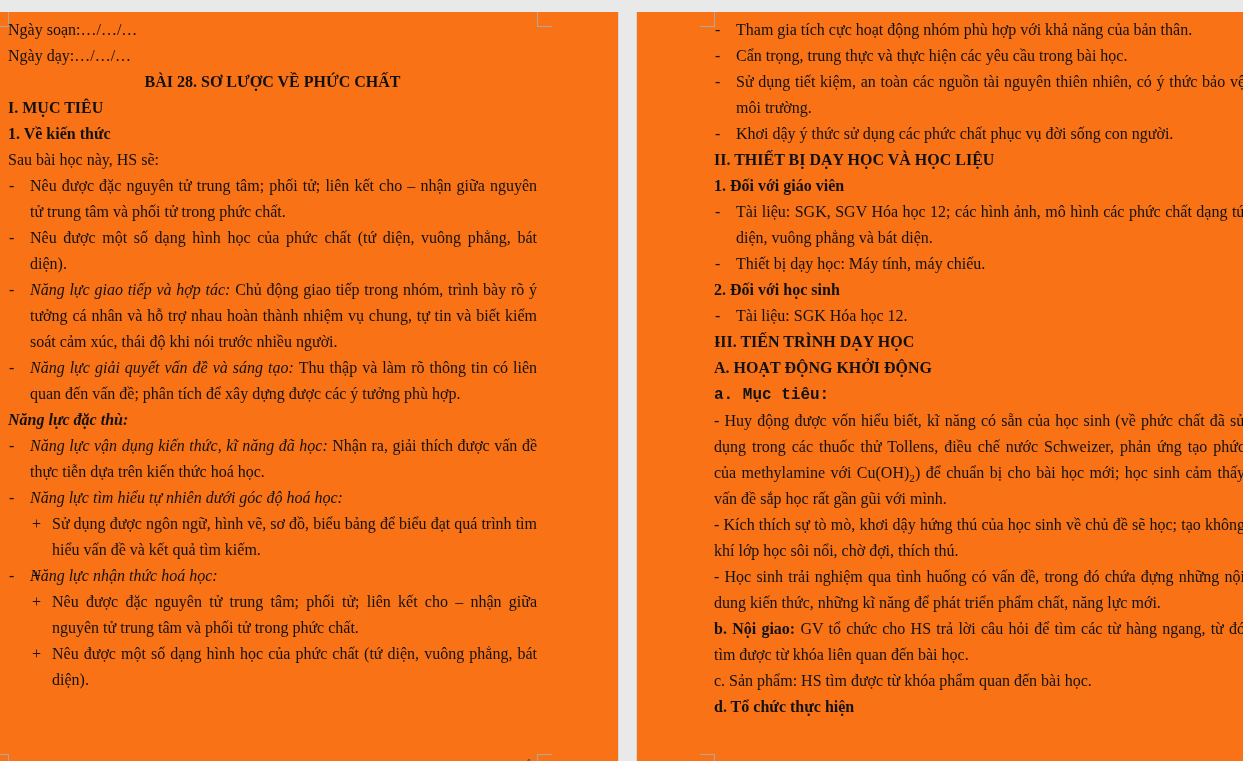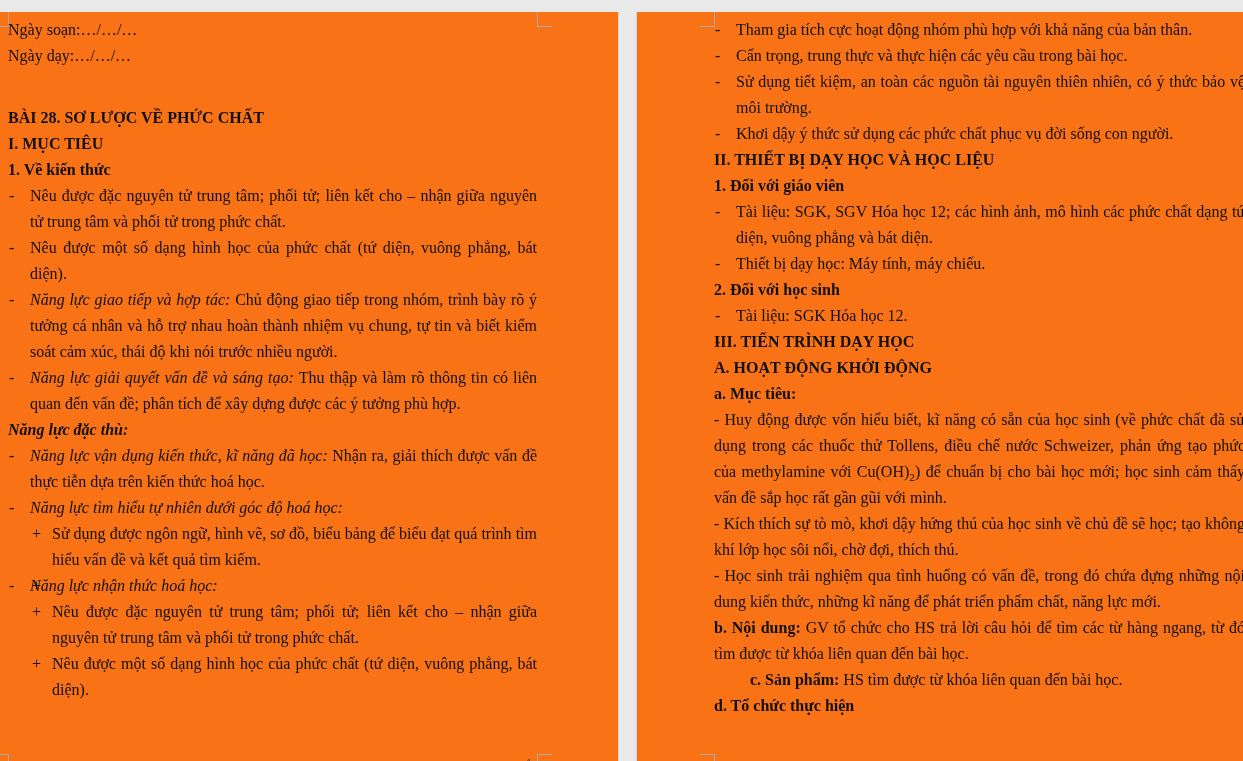--- a/index.html
+++ b/index.html
@@ -9,21 +9,21 @@
     font-family:"Liberation Serif","DejaVu Serif",serif;
     color:#111;
   }
   .page{position:absolute;top:12px;height:761px;background:#f97316;}
   #page1{left:0;width:618px;border-right:1px solid #d6d6d6;}
   #page2{left:636px;width:607px;border-left:1px solid #d6d6d6;}
   .content{position:absolute;top:5px;font-size:16px;line-height:26px;}
   #content1{left:8px;width:529px;}
   #content2{left:77px;width:531px;}
   .content p{margin:0;text-align:justify;}
-  p.title{margin-top:36px;}
+  p.title{text-align:center;}
   p.li1{position:relative;padding-left:22px;}
   p.li1 > .marker{position:absolute;left:1px;top:0;}
   p.li2{position:relative;padding-left:44px;}
   p.li2 > .marker{position:absolute;left:24px;top:0;}
   sub{font-size:0.7em;line-height:0;}
   
   .crop{position:absolute;width:14px;height:14px;border:0 solid #a9a9a9;pointer-events:none;}
   .crop.tl{border-right-width:1px;border-bottom-width:1px;}
   .crop.tr{border-left-width:1px;border-bottom-width:1px;}
   .crop.bl{border-right-width:1px;border-top-width:1px;}
@@ -39,20 +39,21 @@
   <div class="crop tr" style="left:537px;top:0;"></div>
   <div class="crop bl" style="left:-6px;top:742px;"></div>
   <div class="crop br" style="left:537px;top:742px;"></div>
 
   <div class="content" id="content1">
       <p class="plain"><span>Ngày soạn:…/…/…</span></p>
       <p class="plain"><span>Ngày dạy:…/…/…</span></p>
       <p class="title"><span style="font-weight: bold;">BÀI 28. SƠ LƯỢC VỀ PHỨC CHẤT</span></p>
       <p class="plain"><span style="font-weight: bold;">I. MỤC TIÊU</span></p>
       <p class="plain"><span style="font-weight: bold;">1. Về kiến thức</span></p>
+      <p class="plain"><span>Sau bài học này, HS sẽ:</span></p>
       <p class="li1"><span class="marker">-</span><span>Nêu được đặc nguyên tử trung tâm; phối tử; liên kết cho – nhận giữa nguyên tử trung tâm và phối tử trong phức chất.</span></p>
       <p class="li1"><span class="marker">-</span><span>Nêu được một số dạng hình học của phức chất (tứ diện, vuông phẳng, bát diện).</span></p>
       <p class="li1"><span class="marker">-</span><span style="font-style: italic;">Năng lực giao tiếp và hợp tác: </span><span>Chủ động giao tiếp trong nhóm, trình bày rõ ý tưởng cá nhân và hỗ trợ nhau hoàn thành nhiệm vụ chung, tự tin và biết kiểm soát cảm xúc, thái độ khi nói trước nhiều người.</span></p>
       <p class="li1"><span class="marker">-</span><span style="font-style: italic;">Năng lực giải quyết vấn đề và sáng tạo: </span><span>Thu thập và làm rõ thông tin có liên quan đến vấn đề; phân tích để xây dựng được các ý tưởng phù hợp.</span></p>
       <p class="plain"><span style="font-weight: bold; font-style: italic;">Năng lực đặc thù:</span></p>
       <p class="li1"><span class="marker">-</span><span style="font-style: italic;">Năng lực vận dụng kiến thức, kĩ năng đã học: </span><span>Nhận ra, giải thích được vấn đề thực tiễn dựa trên kiến thức hoá học.</span></p>
       <p class="li1"><span class="marker">-</span><span style="font-style: italic;">Năng lực tìm hiểu tự nhiên dưới góc độ hoá học:</span></p>
       <p class="li2"><span class="marker">+</span><span>Sử dụng được ngôn ngữ, hình vẽ, sơ đồ, biểu bảng để biểu đạt quá trình tìm hiểu vấn đề và kết quả tìm kiếm.</span></p>
       <p class="li2"><span class="marker">+</span></p>
       <p class="li1"><span class="marker">-</span><span style="font-style: italic;">Năng lực nhận thức hoá học:</span></p>
@@ -76,23 +77,23 @@
       <p class="li1"><span class="marker">-</span><span>Khơi dậy ý thức sử dụng các phức chất phục vụ đời sống con người.</span></p>
       <p class="plain"><span style="font-weight: bold;">II. THIẾT BỊ DẠY HỌC VÀ HỌC LIỆU</span></p>
       <p class="plain"><span style="font-weight: bold;">1. Đối với giáo viên</span></p>
       <p class="li1"><span class="marker">-</span><span>Tài liệu: SGK, SGV Hóa học 12; các hình ảnh, mô hình các phức chất dạng tứ diện, vuông phẳng và bát diện.</span></p>
       <p class="li1"><span class="marker">-</span><span>Thiết bị dạy học: Máy tính, máy chiếu.</span></p>
       <p class="plain"><span style="font-weight: bold;">2. Đối với học sinh</span></p>
       <p class="li1"><span class="marker">-</span><span>Tài liệu: SGK Hóa học 12.</span></p>
       <p class="li1"><span class="marker">-</span></p>
       <p class="plain"><span style="font-weight: bold;">III. TIẾN TRÌNH DẠY HỌC</span></p>
       <p class="plain"><span style="font-weight: bold;">A. HOẠT ĐỘNG KHỞI ĐỘNG</span></p>
-      <p class="plain"><span style="font-weight: bold;">a. Mục tiêu:</span></p>
+      <p class="plain"><span style="font-weight: bold; font-family: Liberation Mono, monospace;">a. Mục tiêu:</span></p>
       <p class="plain"><span>- Huy động được vốn hiểu biết, kĩ năng có sẵn của học sinh (về phức chất đã sử dụng trong các thuốc thử Tollens, điều chế nước Schweizer, phản ứng tạo phức của methylamine với Cu(OH)</span><sub>2</sub><span>) để chuẩn bị cho bài học mới; học sinh cảm thấy vấn đề sắp học rất gần gũi với mình.</span></p>
       <p class="plain"><span>- Kích thích sự tò mò, khơi dậy hứng thú của học sinh về chủ đề sẽ học; tạo không khí lớp học sôi nổi, chờ đợi, thích thú.</span></p>
       <p class="plain"><span>- Học sinh trải nghiệm qua tình huống có vấn đề, trong đó chứa đựng những nội dung kiến thức, những kĩ năng để phát triển phẩm chất, năng lực mới.</span></p>
-      <p class="plain"><span style="font-weight: bold;">b. Nội dung: </span><span>GV tổ chức cho HS trả lời câu hỏi để tìm các từ hàng ngang, từ đó tìm được từ khóa liên quan đến bài học.</span></p>
-      <p class="plain"><span style="font-weight: bold; margin-left: 36px;">c. Sản phẩm: </span><span>HS tìm được từ khóa liên quan đến bài học.</span></p>
+      <p class="plain"><span style="font-weight: bold;">b. Nội giao: </span><span>GV tổ chức cho HS trả lời câu hỏi để tìm các từ hàng ngang, từ đó tìm được từ khóa liên quan đến bài học.</span></p>
+      <p class="plain"><span style="font-weight: normal;">c. Sản phẩm: </span><span>HS tìm được từ khóa phẩm quan đến bài học.</span></p>
       <p class="plain"><span style="font-weight: bold;">d. Tổ chức thực hiện</span></p>
     </div>
 
   <div class="pagenum" style="left:594px;top:746px;width:14px;text-align:left;">2</div>
 </div>
 
 </body></html>

